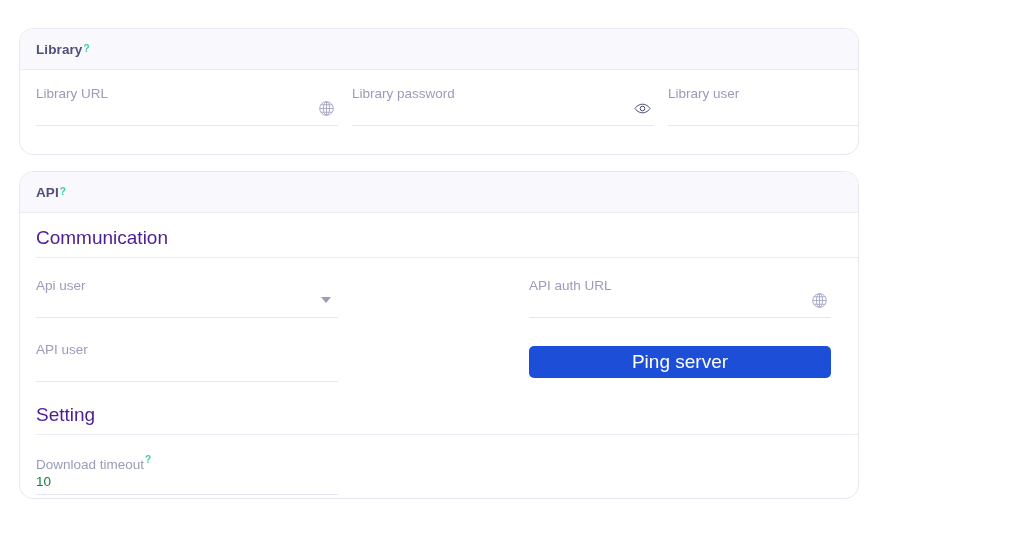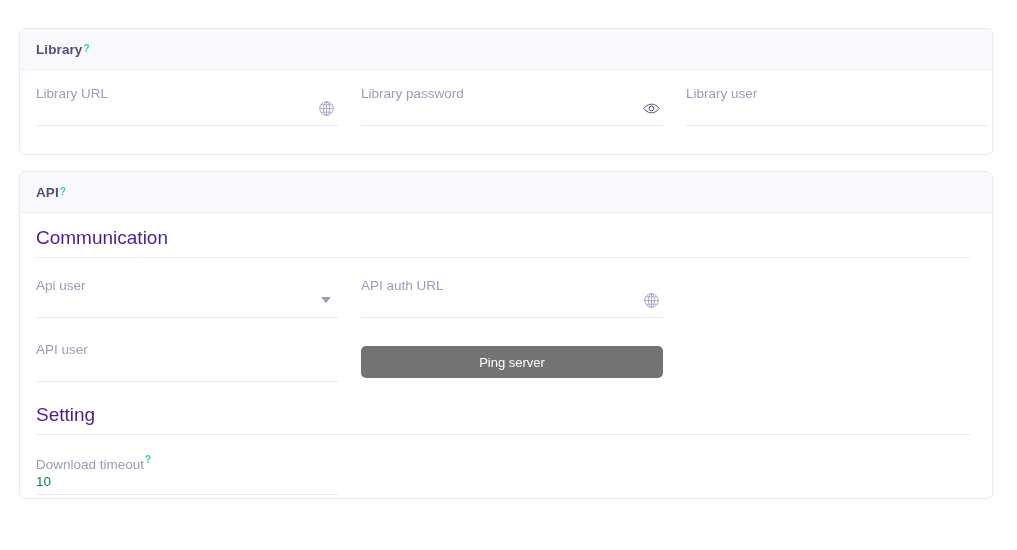--- a/index.html
+++ b/index.html
@@ -15,24 +15,24 @@
     width: 1017px;
     height: 550px;
     background: #ffffff;
     overflow: hidden;
   }
 
   
   .card {
     position: absolute;
     left: 19px;
-    width: 974px;
+    width: 840px;
     background: #ffffff;
     border: 1px solid #e8e8f5;
-    border-radius: 6px;
+    border-radius: 14px;
     overflow: hidden;
   }
   #card-library { top: 28px; height: 127px; }
   #card-api     { top: 171px; height: 328px; }
 
   .card-header {
     height: 41px;
     background: #f9f9fd;
     border-bottom: 1px solid #ececf7;
     display: flex;
@@ -53,21 +53,22 @@
     line-height: 1;
     margin-left: 1px;
     cursor: help;
   }
 
   .card-body { padding: 0 16px; }
 
   
   .row {
     display: flex;
-    gap: 12px;
+    gap: 3px;
+    justify-content: space-between;
   }
   .field {
     position: relative;
     width: 313px;
     height: 64px;
     padding-right: 11px;
     flex: 0 0 313px;
   }
   .field .label {
     position: absolute;
@@ -121,26 +122,26 @@
     margin-bottom: 4px;
   }
 
   
   .btn-primary {
     position: absolute;
     left: 0;
     bottom: 12px;
     width: 302px;
     height: 32px;
-    background: #737373;
+    background: #1d4ed8;
     color: #ffffff;
     border: none;
     border-radius: 5px;
     font-family: "Liberation Sans", sans-serif;
-    font-size: 13px;
+    font-size: 19px;
     cursor: pointer;
     display: flex;
     align-items: center;
     justify-content: center;
   }
 
   
   .caret {
     width: 0; height: 0;
     border-left: 5px solid transparent;

